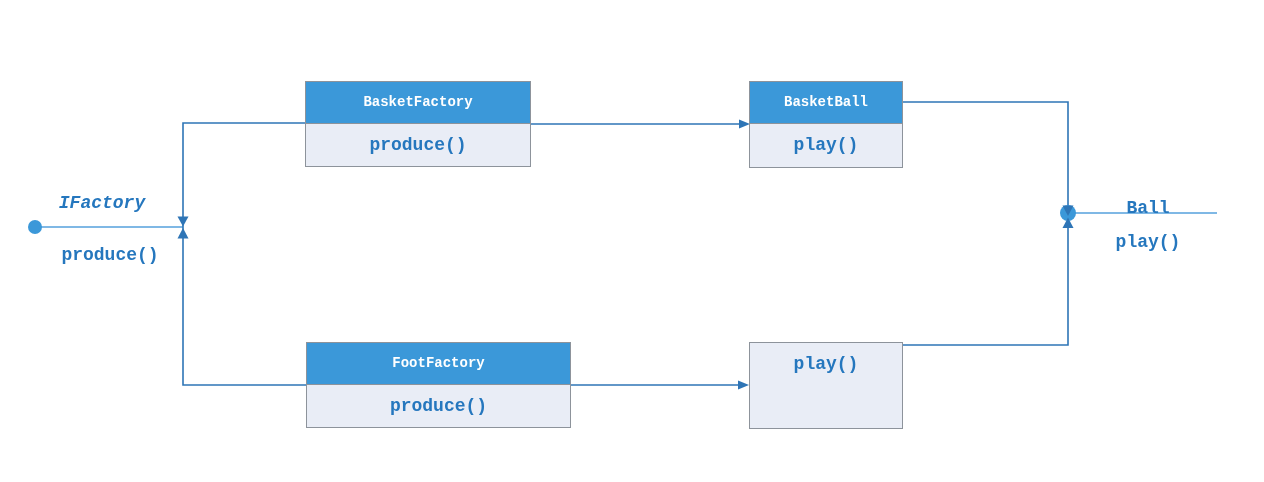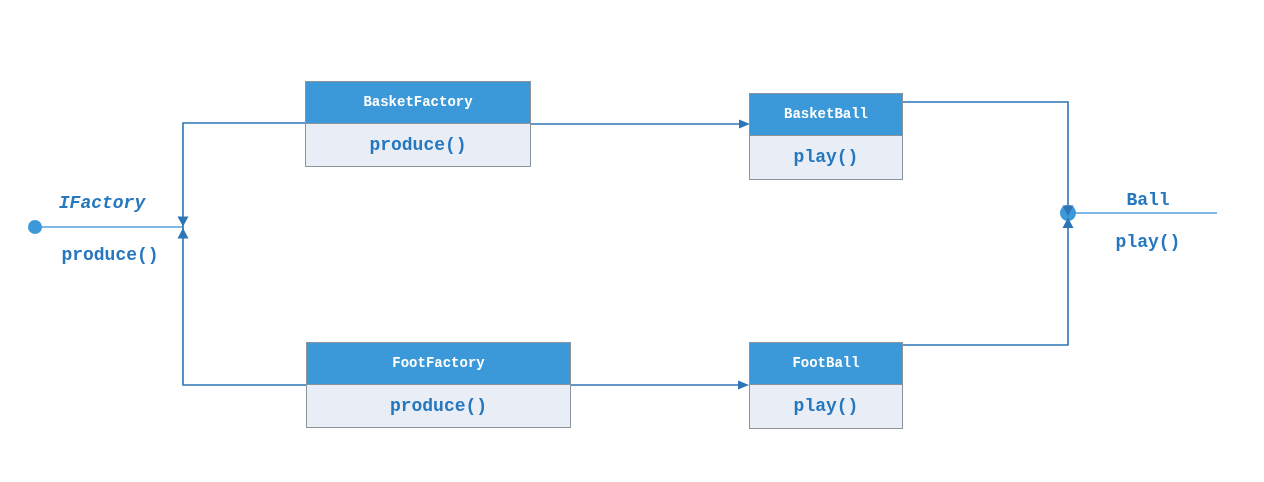--- a/index.html
+++ b/index.html
@@ -92,37 +92,36 @@
       <polygon points="1068,217.5 1062.5,228 1073.5,228" fill="#2e75b6"></polygon>
     </g>
   </svg>
 
   <div>
     <div class="iface-label" style="left:102px;top:193px;font-style:italic;">IFactory</div>
     <div class="iface-label" style="left:110px;top:245px;">produce()</div>
   </div>
 
   <div>
-    <div class="iface-label" style="left:1148px;top:190px;">Ball</div>
+    <div class="iface-label" style="left:1148px;top:198px;">Ball</div>
     <div class="iface-label" style="left:1148px;top:232px;">play()</div>
   </div>
 
   <div class="uml-node" style="left:305px;top:81px;width:226px;height:86px;">
     <div class="uml-header">BasketFactory</div>
     <div class="uml-body" style="height:42px;line-height:42px;">produce()</div>
   </div>
 
-  <div class="uml-node" style="left:749px;top:93px;width:154px;height:87px;">
+  <div class="uml-node" style="left:749px;top:81px;width:154px;height:87px;">
     <div class="uml-header">BasketBall</div>
     <div class="uml-body" style="height:43px;line-height:43px;">play()</div>
   </div>
 
   <div class="uml-node" style="left:306px;top:342px;width:265px;height:86px;">
     <div class="uml-header">FootFactory</div>
     <div class="uml-body" style="height:42px;line-height:42px;">produce()</div>
   </div>
 
   <div class="uml-node" style="left:749px;top:342px;width:154px;height:87px;">
-    <div class="uml-header">FootBall</div>
     <div class="uml-body" style="height:43px;line-height:43px;">play()</div>
   </div>
 
 </div>
 
 </body></html>

